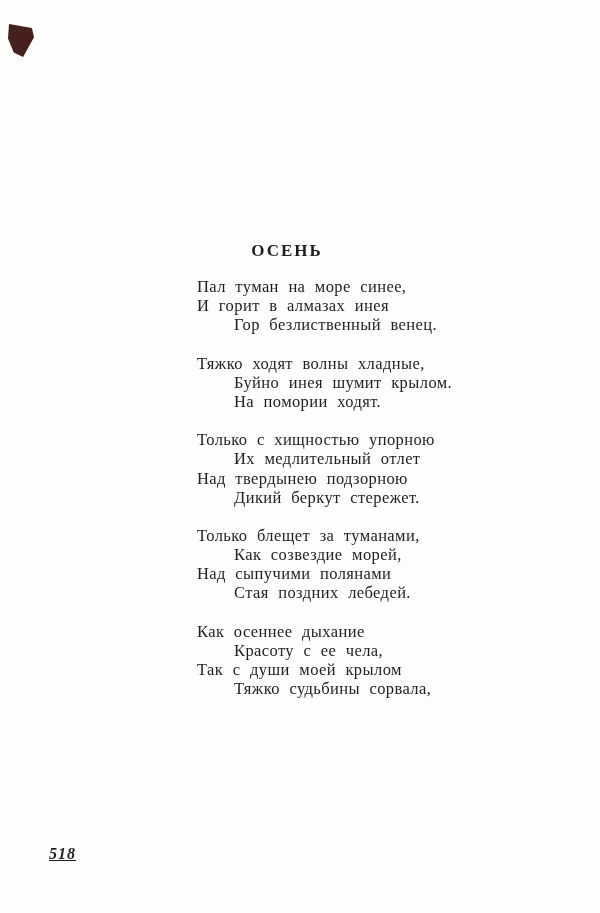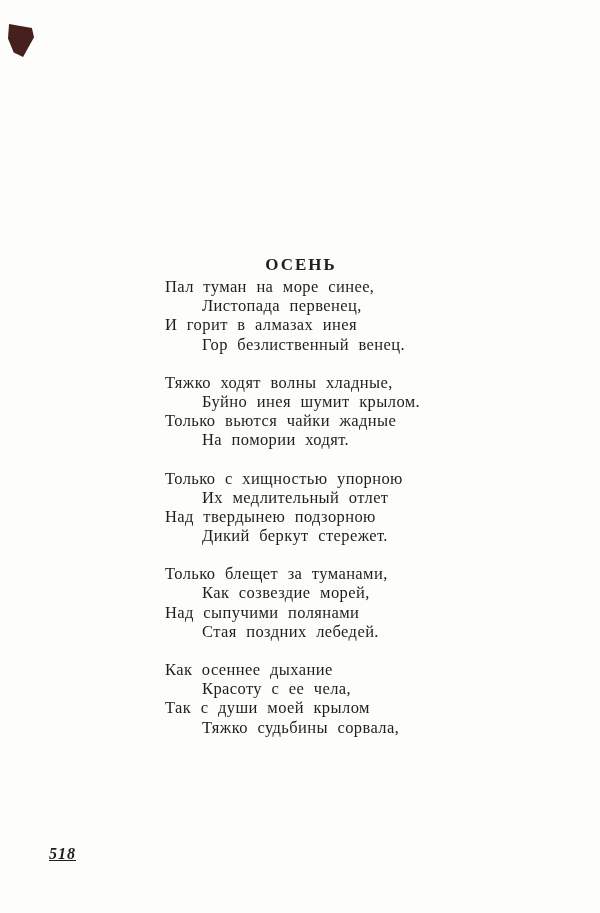--- a/index.html
+++ b/index.html
@@ -27,39 +27,40 @@
     width: 26px;
     height: 33px;
     background: var(--mark, #46201d);
     clip-path: polygon(4% 0%, 92% 12%, 100% 40%, 58% 100%, 22% 86%, 0% 44%);
   }
   .poem-title {
     position: absolute;
     top: 237px;
     left: 223px;
     width: 120px;
-    margin: 18px;
+    margin: 4px;
     text-align: center;
     font-size: 17px;
     font-weight: bold;
     letter-spacing: 2px;
     color: var(--ink, #1e1e1e);
   }
   .poem {
     position: absolute;
     left: 165px;
     top: 277px;
     font-size: 16.5px;
     line-height: 19.2px;
     letter-spacing: 0.4px;
     word-spacing: 5px;
     white-space: nowrap;
   }
   .stanza {
     margin-bottom: 19px;
+    margin-left: 32px;
   }
   .line {
     height: 19.2px;
   }
   .line.indent {
     padding-left: 37px;
   }
   .page-number {
     position: absolute;
     left: 49px;
@@ -78,29 +79,27 @@
 <div class="page" style="--page-bg: #fdfdfb; --ink: #1e1e1e; --mark: #46201d;">
 
   <div class="corner-mark"></div>
 
   <h1 class="poem-title">ОСЕНЬ</h1>
 
   <div class="poem">
 
     <div class="stanza">
       <div class="line">Пал туман на море синее,</div>
-      <div class="line indent">Листопада первенец,</div>
       <div class="line">И горит в алмазах инея</div>
       <div class="line indent">Гор безлиственный венец.</div>
     </div>
 
     <div class="stanza">
       <div class="line">Тяжко ходят волны хладные,</div>
       <div class="line indent">Буйно инея шумит крылом.</div>
-      <div class="line">Только вьются чайки жадные</div>
       <div class="line indent">На помории ходят.</div>
     </div>
 
     <div class="stanza">
       <div class="line">Только с хищностью упорною</div>
       <div class="line indent">Их медлительный отлет</div>
       <div class="line">Над твердынею подзорною</div>
       <div class="line indent">Дикий беркут стережет.</div>
     </div>
 

